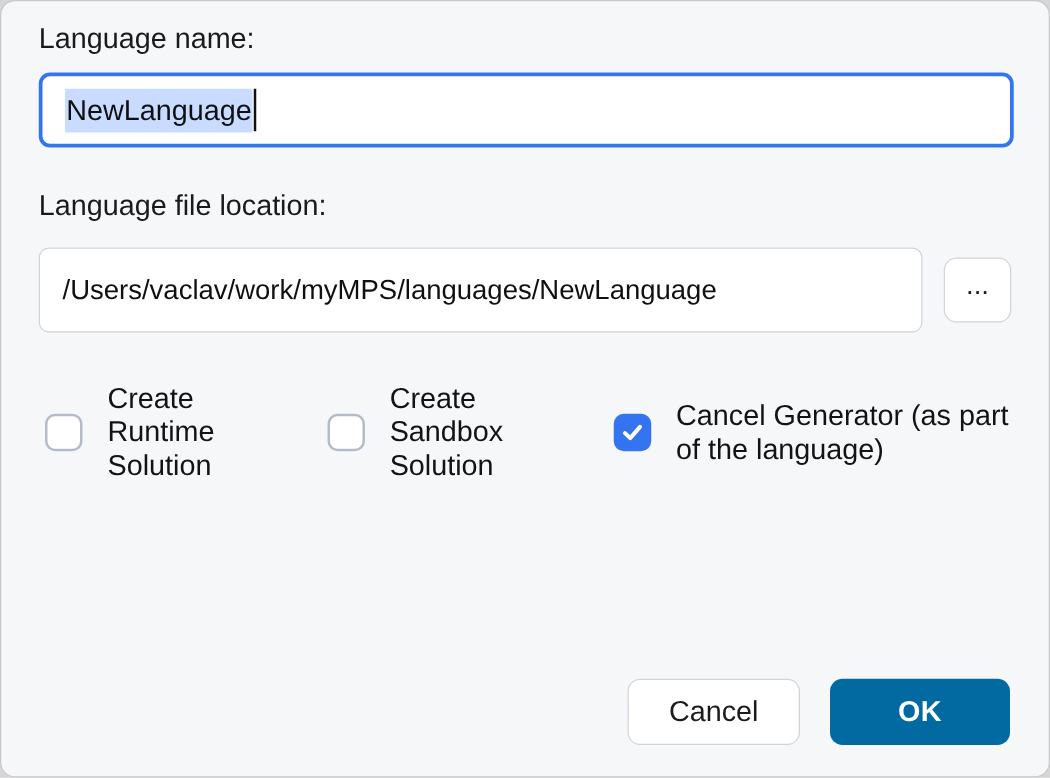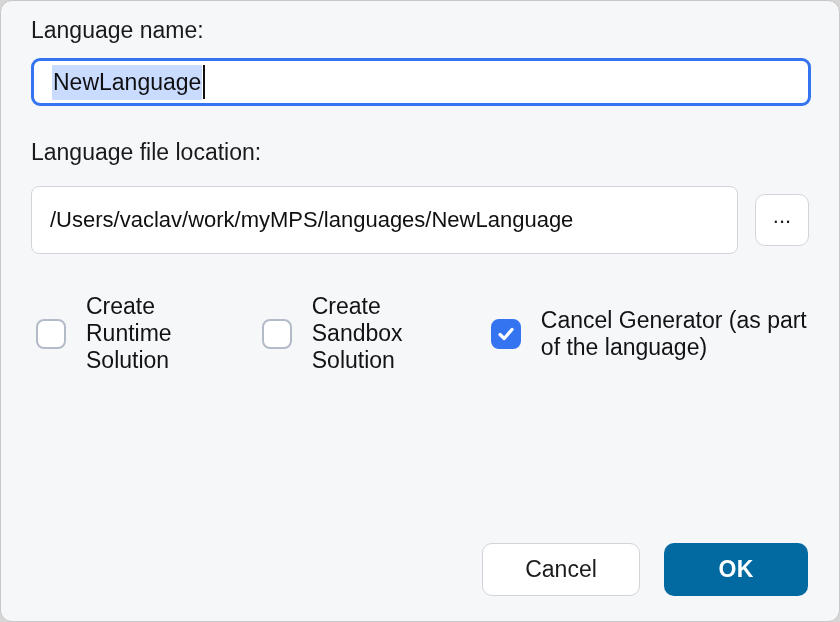--- a/index.html
+++ b/index.html
@@ -22,21 +22,21 @@
   .traffic{position:absolute;left:17px;top:17px;display:flex;gap:12px;}
   .light{width:28px;height:28px;border-radius:50%;border:1px solid rgba(0,0,0,0.08);}
   .light.close{background:#FB5F57;}
   .light.minimize{background:#DEDEDE;}
   .light.zoom{background:#34C63F;}
   .title{flex:1;text-align:center;font-size:22px;font-weight:bold;color:var(--title-text);letter-spacing:.2px;}
   
   .content{padding:0 30px;}
   .field-label{display:block;margin-top:16px;font-size:23px;color:var(--text);}
   .name-input{
-    margin-top:14px;height:48px;width:780px;background:#fff;
+    margin-top:14px;height:60px;width:780px;background:#fff;
     border:3px solid var(--accent);border-radius:9px;
     display:flex;align-items:center;padding:0 18px;font-size:23px;color:#101012;
   }
   .selected-text{background:var(--selection);padding:4px 1px;border-radius:1px;}
   .caret{width:2px;height:34px;background:#111;margin-left:1px;}
   .label-location{margin-top:33px;}
   .location-row{margin-top:20px;display:flex;gap:17px;align-items:center;}
   .path-input{
     flex:1;height:68px;background:#fff;border:1.5px solid var(--border-gray);
     border-radius:8px;display:flex;align-items:center;padding:0 18px;
@@ -56,21 +56,21 @@
     border-radius:8px;background:#fff;flex:0 0 auto;
     display:flex;align-items:center;justify-content:center;
   }
   .checkbox svg{display:none;}
   .checkbox.checked{background:var(--accent);border-color:var(--accent);}
   .checkbox.checked svg{display:block;}
   .checkbox-label{font-size:23px;color:#131316;}
   
   .footer{position:absolute;right:31px;bottom:25px;display:flex;gap:24px;}
   .btn{height:53px;border-radius:10px;font-size:23px;cursor:pointer;font-family:inherit;}
-  .btn-cancel{width:158px;background:#fff;border:1.5px solid var(--border-gray);color:#1b1b1d;text-align:center;}
+  .btn-cancel{width:138px;background:#fff;border:1.5px solid var(--border-gray);color:#1b1b1d;text-align:center;}
   .btn-ok{width:144px;background:#0369a1;border:none;color:#fff;font-weight:600;letter-spacing:.3px;}
 </style>
 </head>
 <body>
 
 <div class="window">
 
 
   <div class="content">
 

